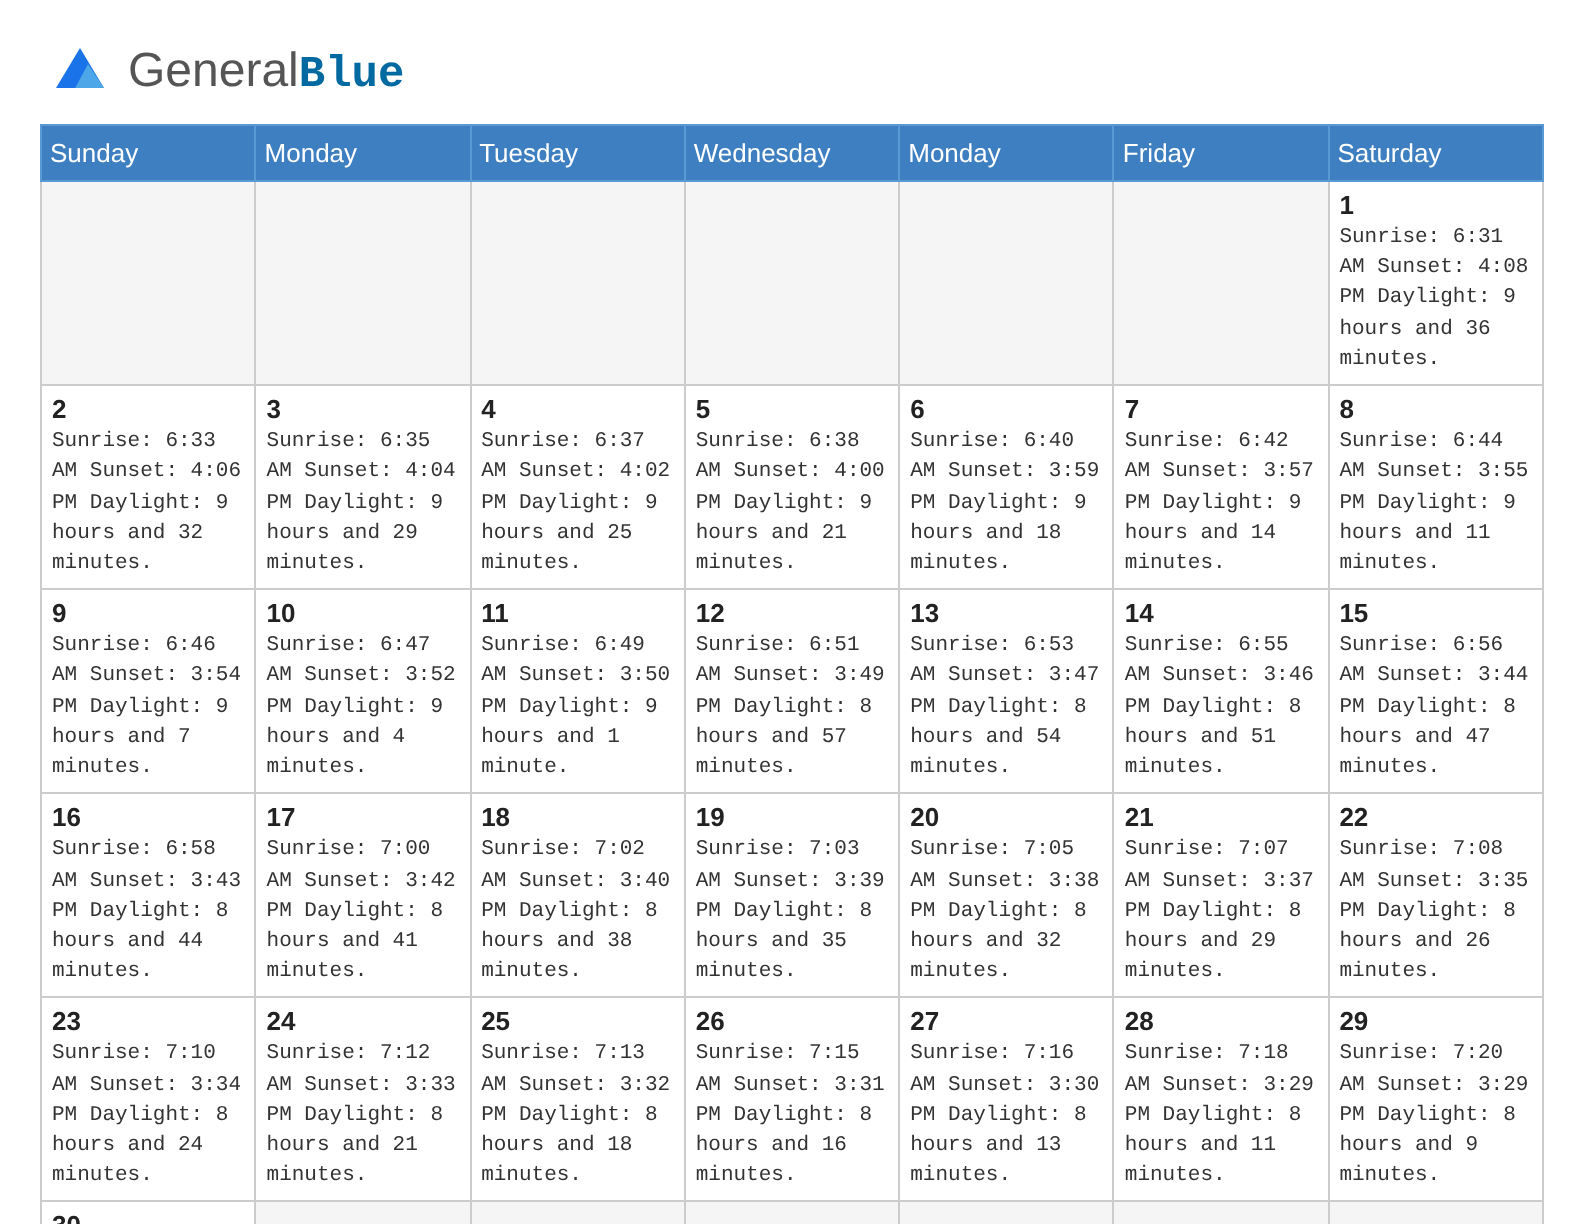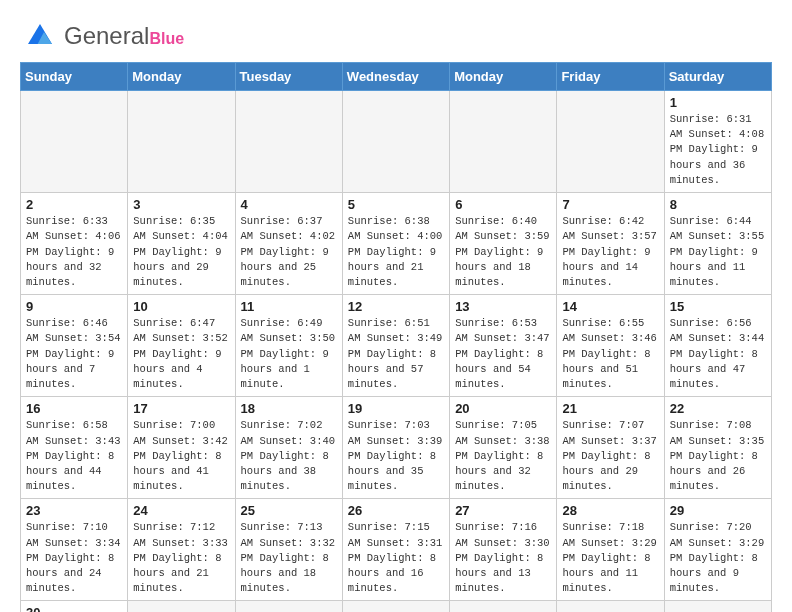--- a/index.html
+++ b/index.html
@@ -39,21 +39,21 @@
     }
     .calendar {
       width: 100%;
       border-collapse: collapse;
       border: 1px solid #ccc;
     }
     .calendar th {
       background-color: #3d7fc1;
       color: #fff;
       font-size: 13px;
-      font-weight: bold;
+      font-weight: normal;
       padding: 6px 4px;
       text-align: left;
       border: 1px solid #5a9ad4;
     }
     .calendar td {
       border: 1px solid #ccc;
       vertical-align: top;
       padding: 4px 5px;
       width: calc(100% / 7);
       min-height: 80px;
@@ -87,21 +87,21 @@
 </head>
 <body>
 
 <div class="header-area">
   <div class="logo">
     <svg class="logo-icon" viewBox="0 0 50 40" xmlns="http://www.w3.org/2000/svg">
       <polygon points="10,30 25,5 40,30" fill="#1a73e8"></polygon>
       <polygon points="22,30 30,15 40,30" fill="#4da6e8"></polygon>
     </svg>
     <div>
-      <span style="color:#555; font-size:24px;">General</span><span style="color:#ec4899; font-size:16px; font-weight:bold;">Blue</span>
+      <span style="color:#555; font-size:24px;">General</span><span style="color:#0369a1; font-size:22px; font-weight:bold;font-family:Liberation Mono, monospace;">Blue</span>
     </div>
   </div>
   <div class="title-area">
     <div class="month-title"></div>
     <div class="location"></div>
   </div>
 </div>
 
 <table class="calendar">
   <thead>

